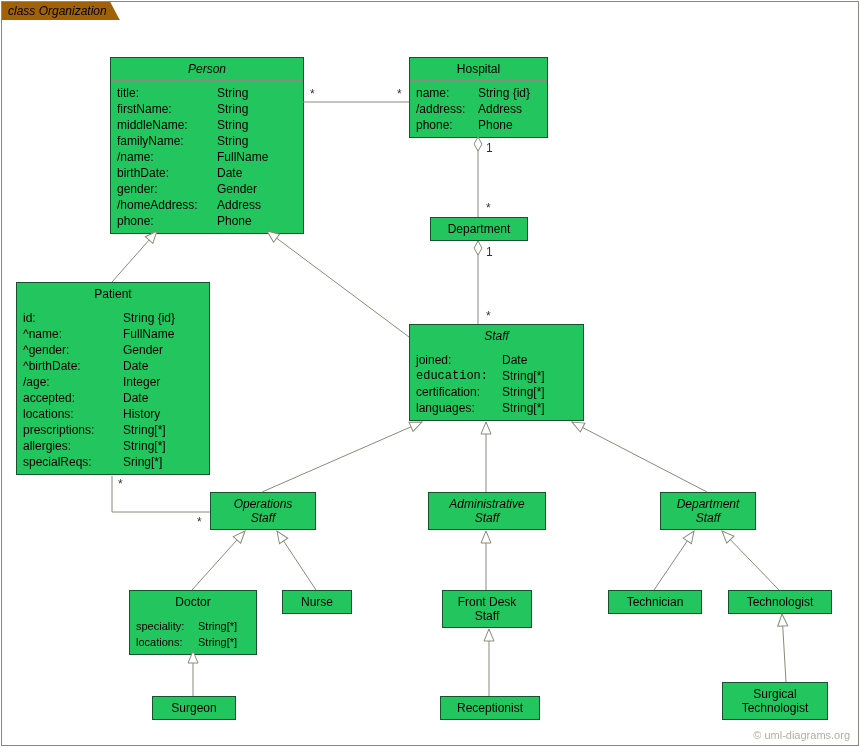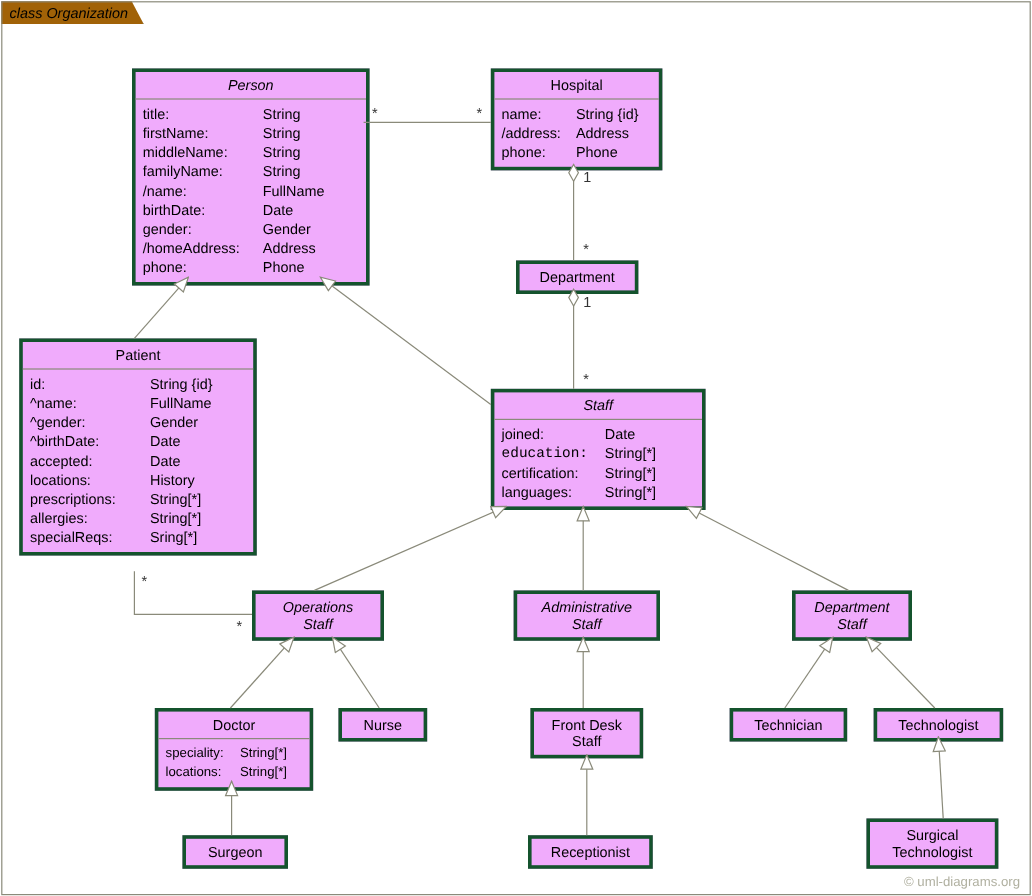--- a/index.html
+++ b/index.html
@@ -23,22 +23,22 @@
     border: 1px solid #8a8a7a;
     border-bottom: none;
     padding: 2px 12px 2px 6px;
     background: #a16207;
     font-size: 12px;
     clip-path: polygon(0 0, calc(100% - 10px) 0, 100% 100%, 0 100%);
     font-style: italic;
   }
   .class-box {
     position: absolute;
-    border: 3px solid #14532d;
-    background: #f0abfc;
+    border: 1px solid #14532d;
+    background: #22c55e;
   }
   .class-title {
     text-align: center;
     padding: 4px 6px;
     border-bottom: 1px solid #8a8a7a;
     font-style: italic;
   }
   .class-title.no-border { border-bottom: none; }
   .class-title.plain { font-style: normal; }
   .class-attrs {
@@ -154,20 +154,24 @@
         </div>
         <div class="attr-row">
           <span class="attr-name" style="min-width: 100px;">^gender:</span>
           <span class="attr-type">Gender</span>
         </div>
         <div class="attr-row">
           <span class="attr-name" style="min-width: 100px;">^birthDate:</span>
           <span class="attr-type">Date</span>
         </div>
         <div class="attr-row">
+          <span class="attr-name" style="min-width: 100px;">/age:</span>
+          <span class="attr-type">Integer</span>
+        </div>
+        <div class="attr-row">
           <span class="attr-name" style="min-width: 100px;">accepted:</span>
           <span class="attr-type">Date</span>
         </div>
         <div class="attr-row">
           <span class="attr-name" style="min-width: 100px;">locations:</span>
           <span class="attr-type">History</span>
         </div>
         <div class="attr-row">
           <span class="attr-name" style="min-width: 100px;">prescriptions:</span>
           <span class="attr-type">String[*]</span>

